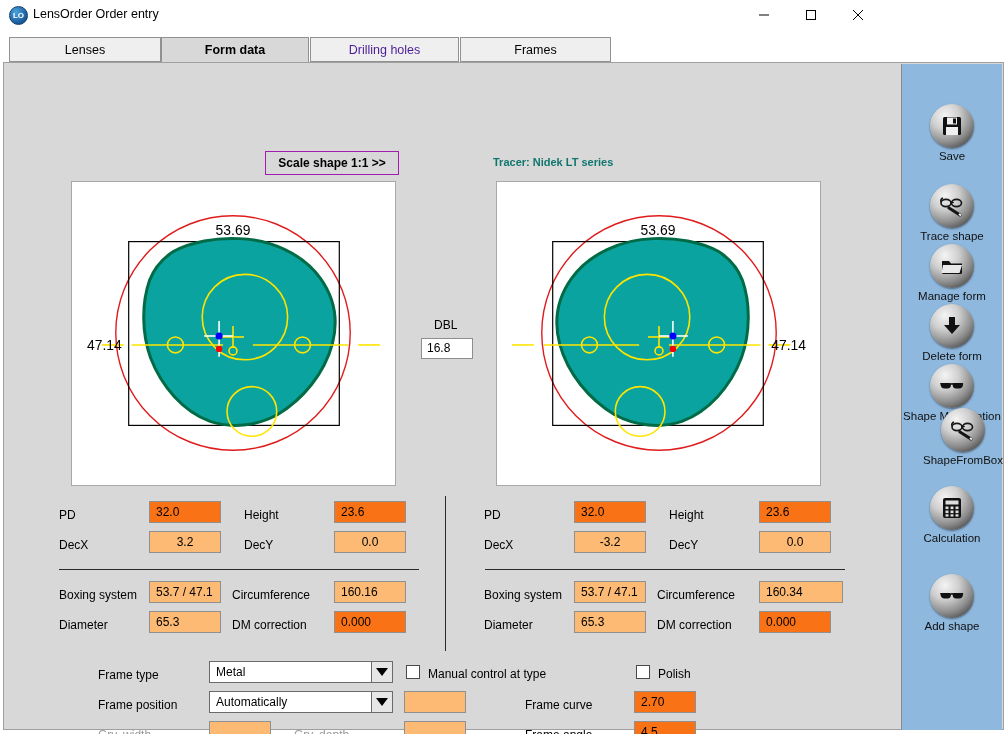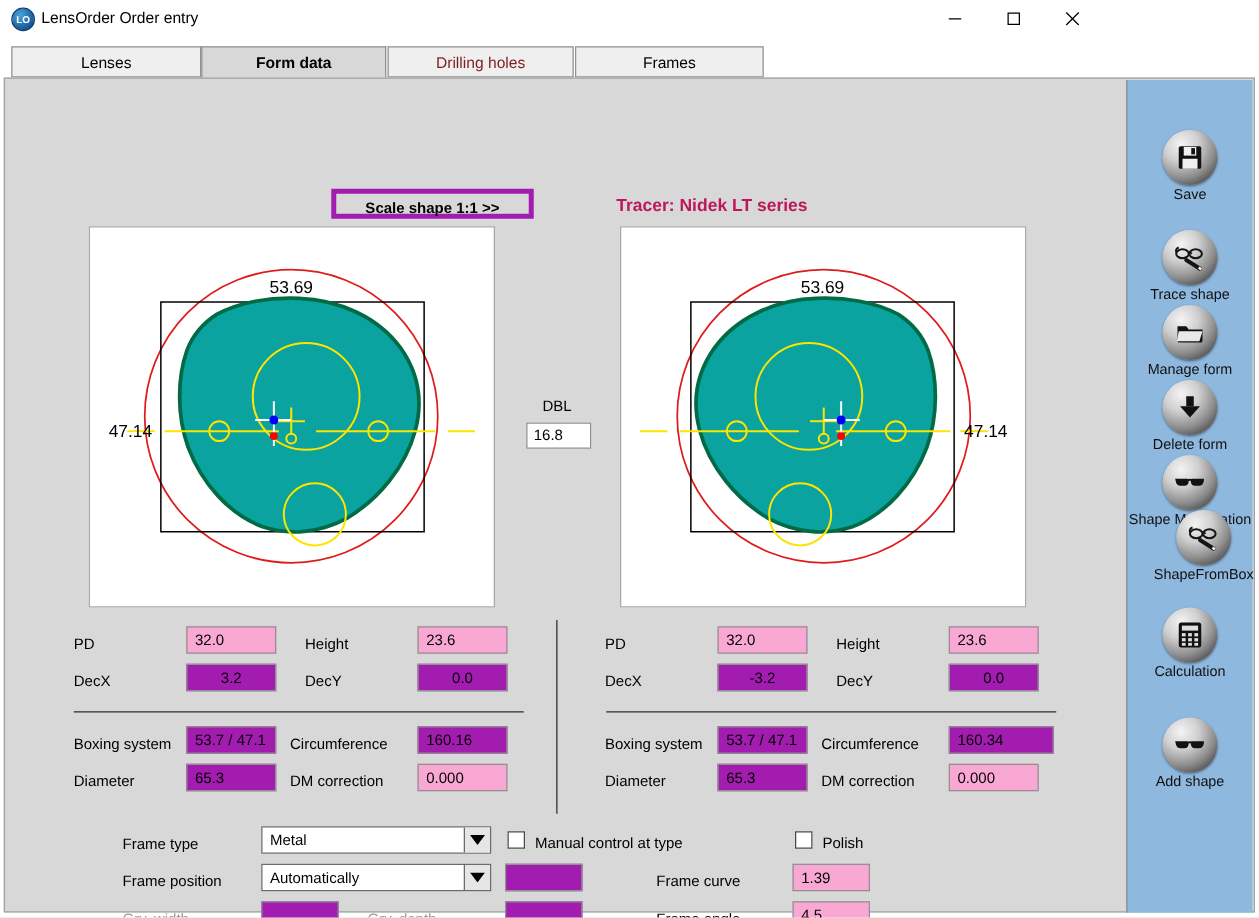--- a/index.html
+++ b/index.html
@@ -21,45 +21,45 @@
   .winbtn{position:absolute;top:0;width:46px;height:30px;cursor:default;}
   .winbtn svg{position:absolute;left:50%;top:50%;transform:translate(-50%,-50%);}
   #btn-min{right:94px;} #btn-max{right:47px;} #btn-close{right:0px;}
 
   
   .tabstrip{position:absolute;left:0;top:37px;width:1007px;height:26px;}
   .tab{position:absolute;top:0;height:25px;line-height:25px;text-align:center;
      border:1px solid #919191;background:#efefef;color:#000;font-size:12.5px;
      box-sizing:border-box;cursor:default;}
   .tab.active{background:#d8d8d8;font-weight:bold;border-bottom:1px solid #d8d8d8;height:26px;line-height:25px;}
-  .tab.disabled{color:#7f1d1d;}
+  .tab.disabled{color:#4c1d95;}
   #tab0{left:9px;width:152px;}
   #tab1{left:161px;width:148px;}
   #tab2{left:310px;width:149px;}
   #tab3{left:460px;width:151px;}
 
   
   .panel{position:absolute;left:3px;top:62px;width:1001px;height:668px;
      background:#d8d8d8;border:1px solid #a0a0a0;box-sizing:border-box;}
 
   
   .sidebar{position:absolute;right:1px;top:1px;width:100px;height:666px;background:#8fb8de;
      border-left:1px solid #8a8a8a;}
   .sb-item{position:absolute;left:0;width:100px;text-align:center;cursor:default;}
   .sb-icon{width:44px;height:44px;margin:0 auto;border-radius:50%;
      background:radial-gradient(circle at 34% 26%,#f4f4f4 0%,#cfcfcf 32%,#8d8d8d 62%,#3b3b3b 90%,#1d1d1d 100%);
      box-shadow:0 1px 2px rgba(0,0,0,.45);position:relative;}
   .sb-icon svg{position:absolute;left:50%;top:50%;transform:translate(-50%,-50%);}
   .sb-lbl{margin-top:2px;font-size:11.5px;color:#101010;white-space:nowrap;}
 
   
-  .scalebtn{position:absolute;left:261px;top:88px;width:162px;height:24px;
-     background:#d8d8d8;border:4px solid #a21caf;font-size:12px;font-weight:bold;
+  .scalebtn{position:absolute;left:261px;top:88px;width:134px;height:24px;
+     background:#d8d8d8;border:1px solid #a21caf;font-size:12px;font-weight:bold;
      text-align:center;line-height:23px;box-sizing:border-box;cursor:default;}
-  .tracer-lbl{position:absolute;left:489px;top:93px;font-size:14px;font-weight:bold;color:#be185d;}
+  .tracer-lbl{position:absolute;left:489px;top:93px;font-size:11px;font-weight:bold;color:#0f766e;}
   .shapebox{position:absolute;width:325px;height:305px;background:#ffffff;border:1px solid #a8a8a8;box-sizing:border-box;}
   #shapeL{left:67px;top:118px;}
   #shapeR{left:492px;top:118px;}
   .shapebox svg{display:block;width:100%;height:100%;}
 
   
   .dbl-lbl{position:absolute;left:430px;top:255px;font-size:12px;}
   .dbl-box{position:absolute;left:417px;top:275px;width:52px;height:21px;background:#fff;
      border:1px solid #8e8e8e;box-sizing:border-box;font-size:12px;line-height:19px;padding-left:5px;}
 
@@ -67,22 +67,22 @@
   .vdiv{position:absolute;left:441px;top:433px;width:1px;height:155px;background:#2a2a2a;}
   .hdiv{position:absolute;height:1px;background:#2a2a2a;}
   #hdivL{left:55px;top:506px;width:360px;}
   #hdivR{left:481px;top:506px;width:360px;}
 
   
   .lbl{position:absolute;font-size:12px;color:#000;white-space:nowrap;}
   .lbl.dim{color:#9a9a9a;}
   .fld{position:absolute;height:22px;box-sizing:border-box;border:1px solid #909090;
      font-size:12px;line-height:20px;padding-left:6px;white-space:nowrap;overflow:hidden;}
-  .fld.edit{background:#f9a8d4;}
-  .fld.ro{background:#a21caf;}
+  .fld.edit{background:#f97316;}
+  .fld.ro{background:#fdba74;}
   .fld.center{padding-left:0;text-align:center;}
 
   
   .sel{position:absolute;height:22px;background:#fff;border:1px solid #6b6b6b;
      box-sizing:border-box;font-size:12px;line-height:20px;padding-left:6px;cursor:default;}
   .sel .arrow{position:absolute;right:0;top:0;width:20px;height:20px;background:#e6e6e6;
      border-left:1px solid #6b6b6b;}
   .sel .arrow svg{position:absolute;left:4px;top:6px;}
   .cbx{position:absolute;width:14px;height:14px;background:#fff;border:1px solid #4a4a4a;
      box-sizing:border-box;cursor:default;}
@@ -277,21 +277,21 @@
     <div class="fld ro" style="left:400px;top:658px;width:62px;"></div>
 
     <div class="cbx" style="left:402px;top:602px;"></div>
     <div class="lbl" style="left:424px;top:604px;">Manual control at type</div>
 
     <div class="cbx" style="left:632px;top:602px;"></div>
     <div class="lbl" style="left:654px;top:604px;">Polish</div>
 
     <div class="fld ro" style="left:400px;top:628px;width:62px;"></div>
     <div class="lbl" style="left:521px;top:635px;">Frame curve</div>
-    <div class="fld edit" style="left:630px;top:628px;width:62px;">1.39</div>
+    <div class="fld edit" style="left:630px;top:628px;width:62px;">2.70</div>
 
     <div class="lbl" style="left:521px;top:665px;">Frame angle</div>
     <div class="fld edit" style="left:630px;top:658px;width:62px;">4.5</div>
 
     <div class="sidebar">
 
       <div class="sb-item" style="top:120px;">
         <div class="sb-icon">
           <svg width="26" height="22" viewBox="0 0 26 22">
             <ellipse cx="7" cy="8" rx="5" ry="3.6" fill="none" stroke="#151515" stroke-width="1.6"></ellipse>

